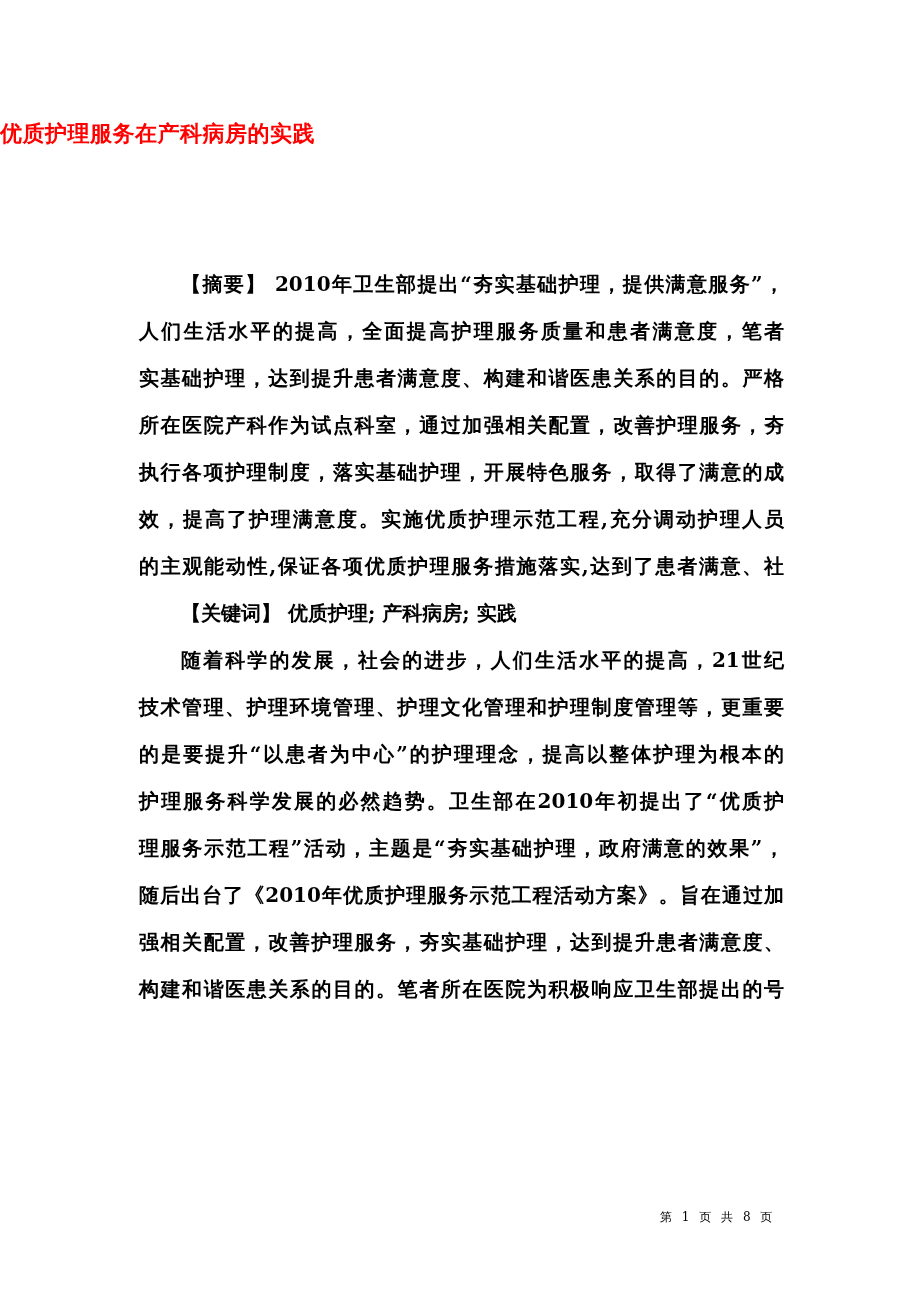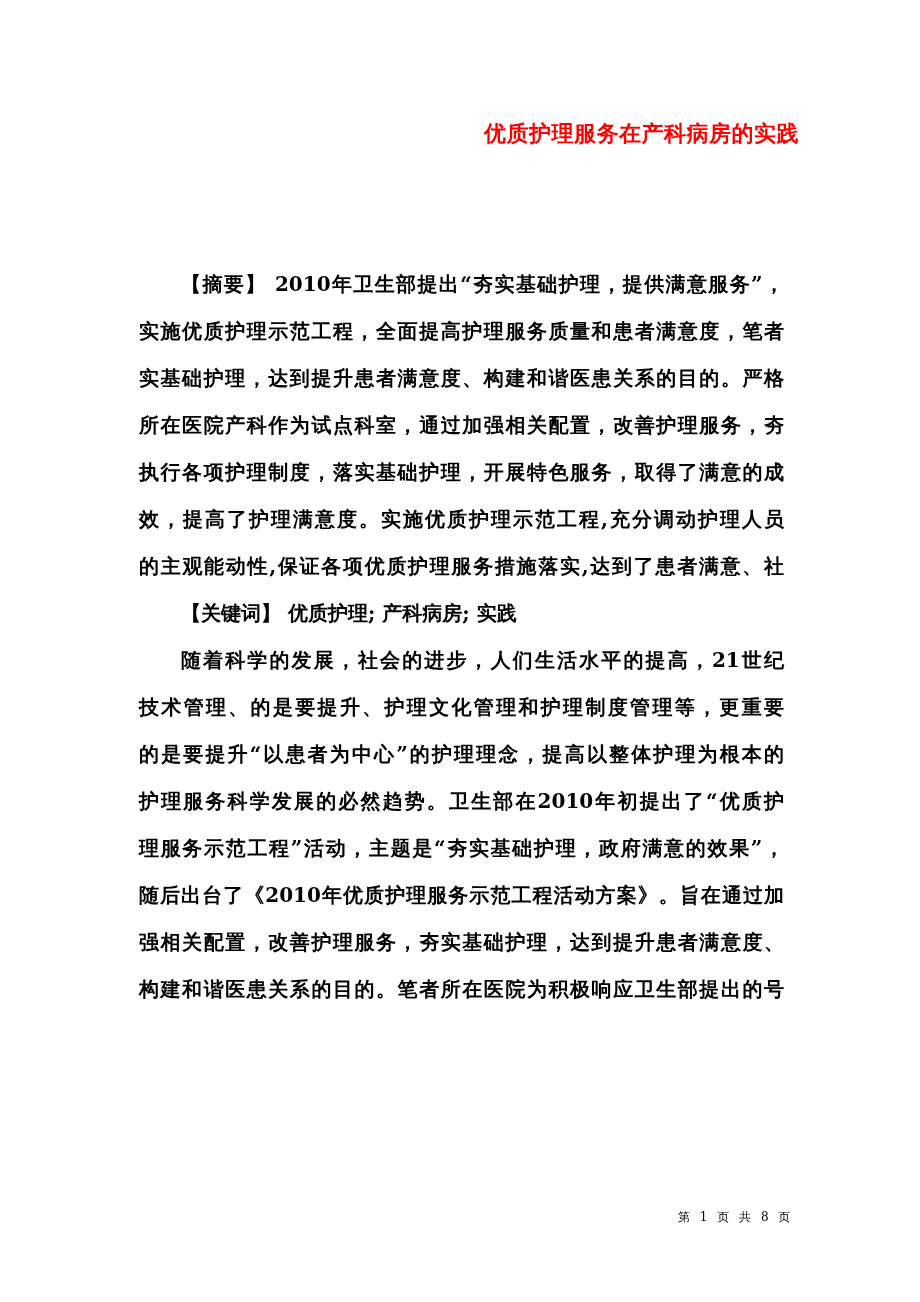--- a/index.html
+++ b/index.html
@@ -1,43 +1,43 @@
 <!DOCTYPE html>
 <html><head>
 <meta charset="utf-8">
 <style>
   html, body { margin: 0; padding: 0; background: #ffffff; }
   body { width: 920px; height: 1302px; position: relative; overflow: hidden;
          font-family: "DejaVu Serif", "Liberation Serif", serif; color: #000; }
-  .title { position: absolute; top: 119px; left: 11px; width: 788px; text-align: right;
+  .title { position: absolute; top: 119px; left: 0; width: 788px; text-align: left;
            font-size: 22px; font-weight: bold; color: #ff0000; letter-spacing: 0.5px; }
   .body { position: absolute; left: 139px; top: 266px; width: 645px; }
   .line { height: 47px; line-height: 36px; font-size: 20px; white-space: nowrap;
           text-align: justify; text-align-last: justify; font-weight: bold; }
   .line.last { text-align-last: left; }
   .line.indent { padding-left: 42px; }
-  .footer { position: absolute; top: 1209px; left: 678px; font-size: 12px;
+  .footer { position: absolute; top: 1209px; left: 660px; font-size: 12px;
             letter-spacing: 3px; color: #000; }
 </style>
 </head>
 <body>
 
 <div class="title">优质护理服务在产科病房的实践</div>
 
 <div class="body" id="doc-body">
     <div class="line indent">【摘要】 2010年卫生部提出“夯实基础护理，提供满意服务”，</div>
-    <div class="line">实施优质护理示范工程，全面提高护理服务质量和患者满意度，笔者</div>
+    <div class="line">人们生活水平的提高，全面提高护理服务质量和患者满意度，笔者</div>
     <div class="line">实基础护理，达到提升患者满意度、构建和谐医患关系的目的。严格</div>
     <div class="line">所在医院产科作为试点科室，通过加强相关配置，改善护理服务，夯</div>
     <div class="line">执行各项护理制度，落实基础护理，开展特色服务，取得了满意的成</div>
     <div class="line">效，提高了护理满意度。实施优质护理示范工程,充分调动护理人员</div>
     <div class="line">的主观能动性,保证各项优质护理服务措施落实,达到了患者满意、社</div>
     <div class="line indent last">【关键词】 优质护理; 产科病房; 实践</div>
     <div class="line indent">随着科学的发展，社会的进步，人们生活水平的提高，21世纪</div>
-    <div class="line">技术管理、的是要提升、护理文化管理和护理制度管理等，更重要</div>
+    <div class="line">技术管理、护理环境管理、护理文化管理和护理制度管理等，更重要</div>
     <div class="line">的是要提升“以患者为中心”的护理理念，提高以整体护理为根本的</div>
     <div class="line">护理服务科学发展的必然趋势。卫生部在2010年初提出了“优质护</div>
     <div class="line">理服务示范工程”活动，主题是“夯实基础护理，政府满意的效果”，</div>
     <div class="line">随后出台了《2010年优质护理服务示范工程活动方案》。旨在通过加</div>
     <div class="line">强相关配置，改善护理服务，夯实基础护理，达到提升患者满意度、</div>
     <div class="line">构建和谐医患关系的目的。笔者所在医院为积极响应卫生部提出的号</div>
   </div>
 
 <div class="footer">第 1 页 共 8 页</div>
 

